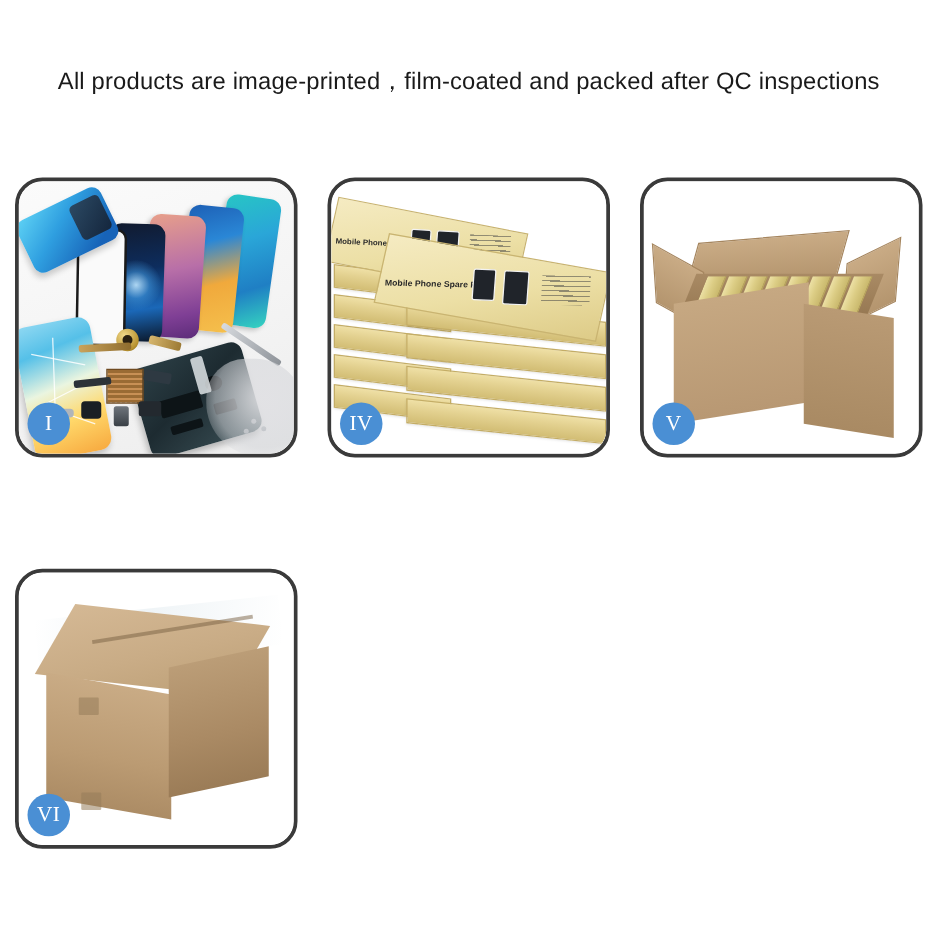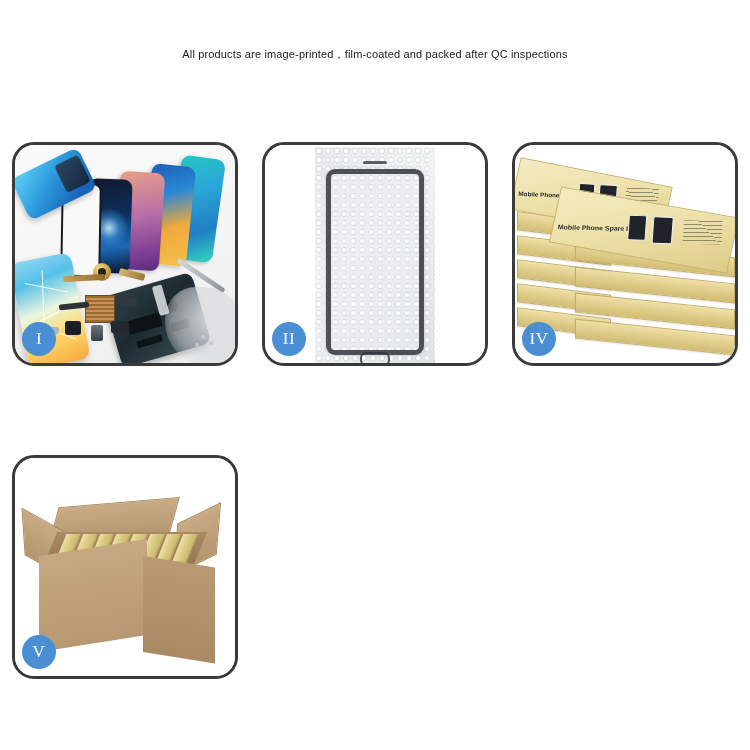--- a/index.html
+++ b/index.html
@@ -26,22 +26,22 @@
   }
   #page-title {
     font-size: 33px;
     font-weight: 700;
     letter-spacing: 1.2px;
     color: #111111;
     line-height: 40px;
     white-space: nowrap;
   }
   #page-subtitle {
-    margin-top: 10px;
-    font-size: 11px;
+    margin-top: 22px;
+    font-size: 19px;
     font-weight: 400;
     color: #1a1a1a;
     letter-spacing: 0.15px;
     line-height: 20px;
     white-space: nowrap;
   }
 
   
   #steps-grid {
     position: absolute;
@@ -590,32 +590,20 @@
       <div class="part part-btn"></div>
       <div class="part screw-a"></div>
       <div class="part screw-b"></div>
       <div class="part screw-c"></div>
       <div class="part tweezers"></div>
       <div class="part hand-blur"></div>
     </div>
     <div class="step-badge">I</div>
   </div>
 
-  <div class="step-panel">
-    <div class="panel-photo">
-      <div class="p2-bg"></div>
-      <div class="bubble-sheet">
-        <div class="screen-outline">
-          <div class="screen-ear"></div>
-          <div class="screen-home"></div>
-        </div>
-      </div>
-    </div>
-    <div class="step-badge">II</div>
-  </div>
 
 
   <div class="step-panel">
     <div class="panel-photo">
       <div class="p4-bg"></div>
       <div class="box-stack">
 
         <div class="ybox" style="left:2px;  top:72px;  width:92px;  height:17px; transform:skewY(7deg);"></div>
         <div class="ybox" style="left:2px;  top:96px;  width:92px;  height:17px; transform:skewY(7deg);"></div>
         <div class="ybox" style="left:2px;  top:120px; width:92px;  height:17px; transform:skewY(7deg);"></div>
@@ -665,14 +653,27 @@
         <div class="fill-stick"></div>
         <div class="fill-stick"></div>
       </div>
 
       <div class="carton-front-v"></div>
       <div class="carton-side-v"></div>
     </div>
     <div class="step-badge">V</div>
   </div>
 
+  <div class="step-panel">
+    <div class="panel-photo">
+      <div class="p6-bg"></div>
+      <div class="wrap-sheen"></div>
+      <div class="sealed-top"></div>
+      <div class="sealed-front"></div>
+      <div class="sealed-side"></div>
+      <div class="seam seam-top"></div>
+      <div class="tape-tab tab-a"></div>
+      <div class="tape-tab tab-b"></div>
+    </div>
+    <div class="step-badge">VI</div>
+  </div>
 
 </div>
 
 </body></html>

